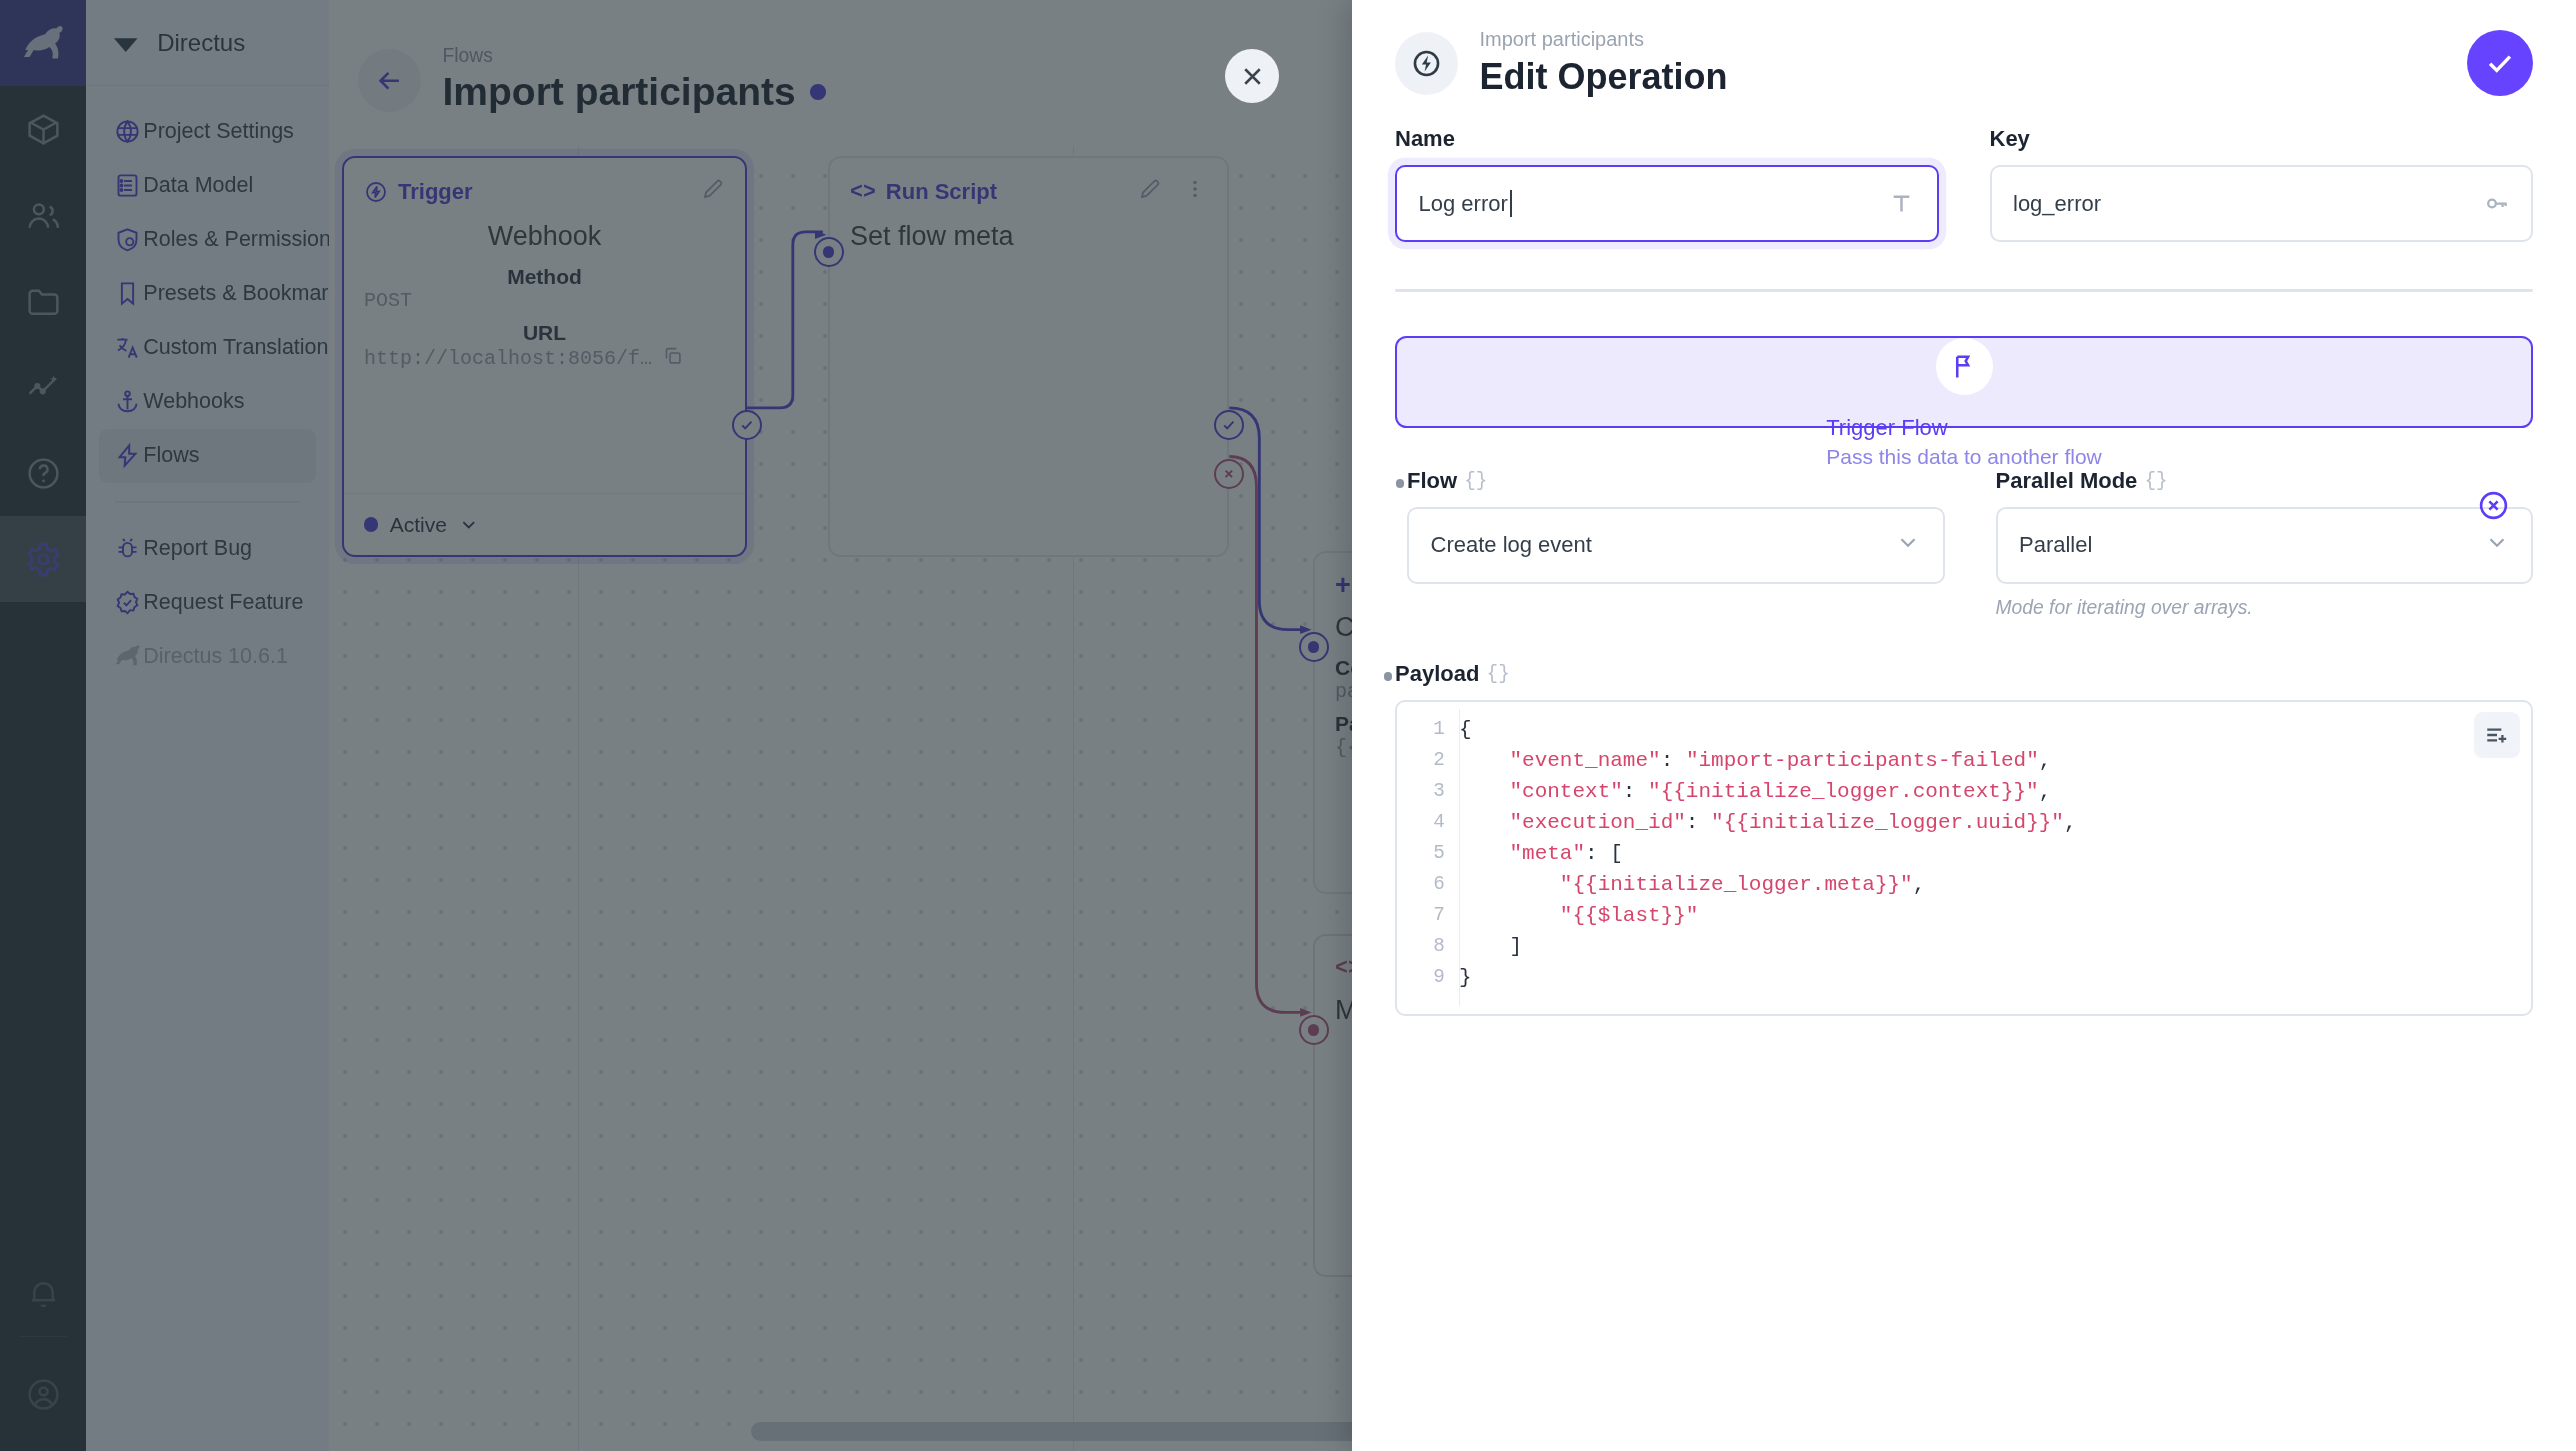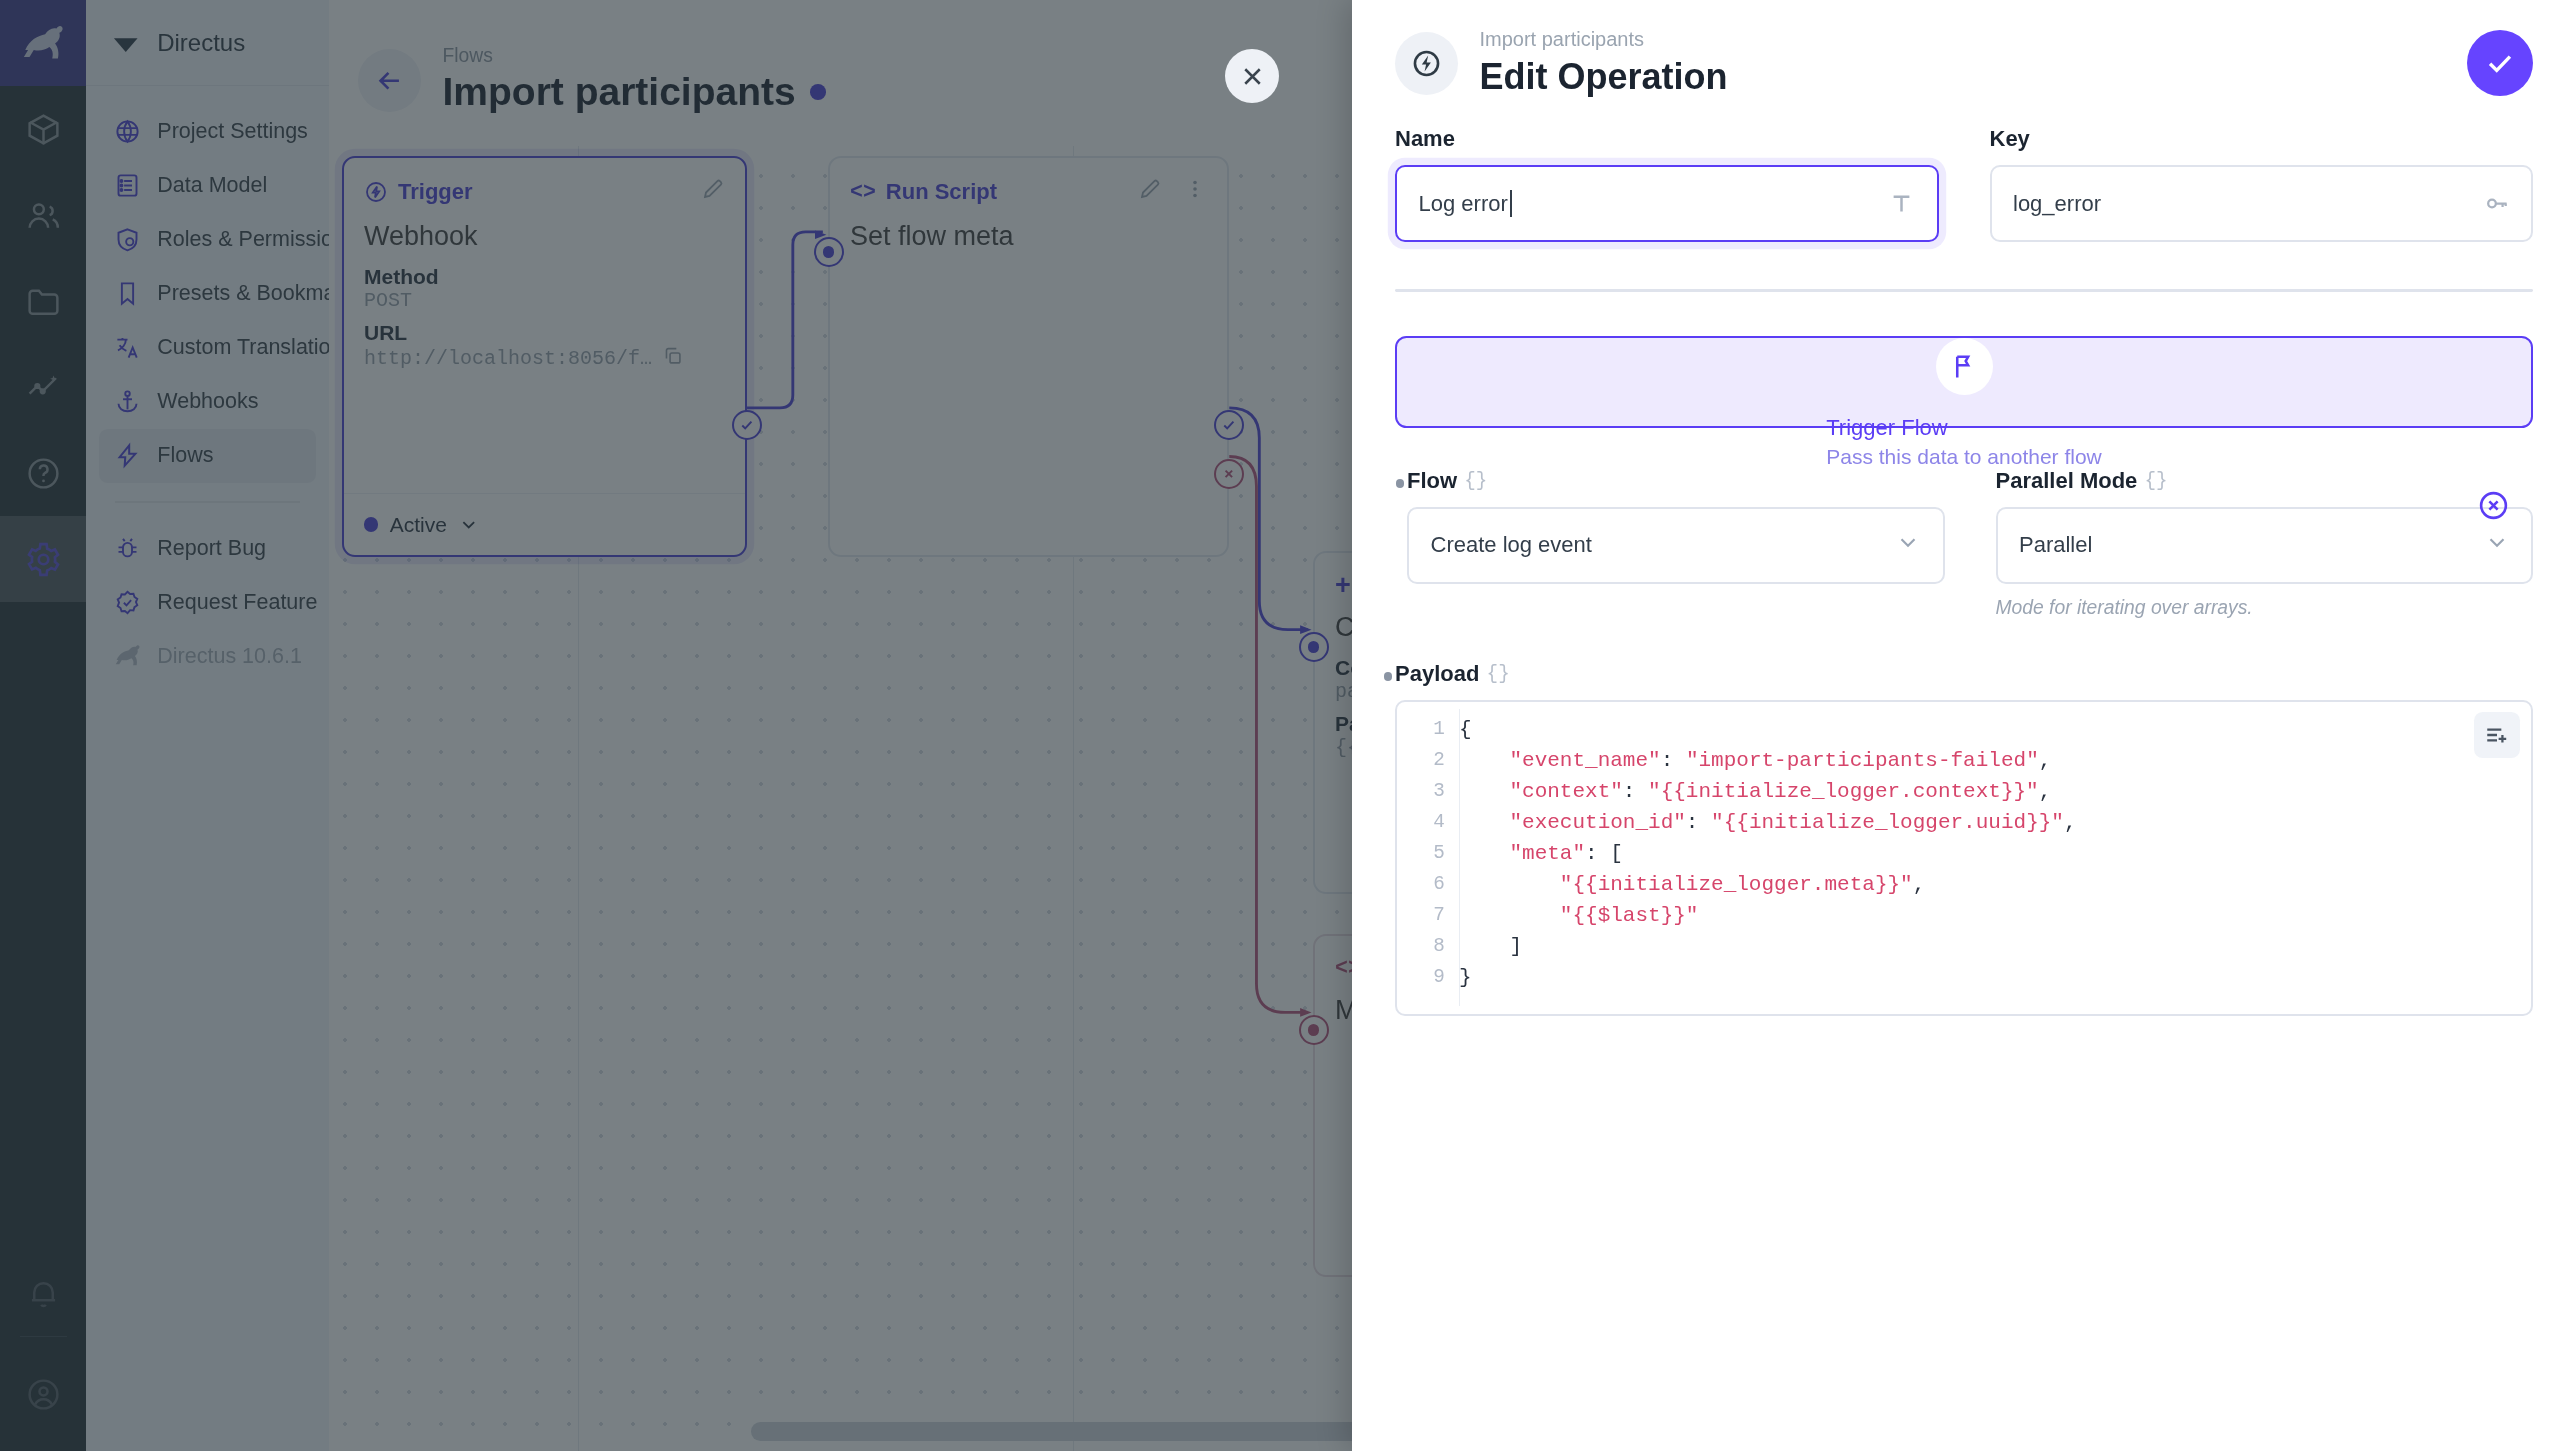--- a/index.html
+++ b/index.html
@@ -39,21 +39,21 @@
     width: 243px; flex: 0 0 243px; height: 1451px;
     background: #f0f4f9; position: relative;
   }
   .nav-header {
     height: 86px; display: flex; align-items: center; gap: 15.7px;
     padding: 0 24px; border-bottom: 1.4px solid #e0e5ec;
   }
   .nav-header-title { font-size: 24px; color: #2f3b45; font-weight: 400; }
   .nav-list { padding: 18.6px 13px 0 13px; }
   .nav-item {
-    display: flex; align-items: center; gap: 15px;
+    display: flex; align-items: center; gap: 1px;
     height: 54px; padding: 0 14.3px; border-radius: 8.6px;
     color: #37424b; font-size: 21.5px; white-space: nowrap;
   }
   .nav-item.active { background: #e2e8f0; }
   .nav-item .nav-icon { flex: 0 0 29px; display: flex; align-items: center; justify-content: center; }
   .nav-sep { height: 1.4px; background: #dfe4eb; margin: 18.6px 15.7px; }
   .nav-item.version { color: #a3adb8; }
 
   
   .canvas {
@@ -75,21 +75,21 @@
   }
   .crumb-wrap { margin-top: 13px; }
   .crumb { font-size: 19.3px; color: #8b95a1; margin-bottom: 2.9px; }
   .flow-title { font-size: 39px; font-weight: 700; color: #1b2430; display: flex; align-items: center; gap: 14.3px; }
   .flow-dot { width: 15.7px; height: 15.7px; border-radius: 50%; background: #4b3fd6; }
 
   .node {
     position: absolute; border-radius: 13px;
     background: #ffffff; border: 2.9px solid transparent;
   }
-  .node.selected { border-color: #4b3fd6; box-shadow: 0 0 0 7.2px rgba(75,63,214,.12); }
+  .node.selected { border-color: #4b3fd6; box-shadow: 0 0 0 7.2px rgba(75,63,214,.12); text-align: center; }
   .node.plain { border: 2.9px solid #e3e8ef; }
   .node-head {
     display: flex; align-items: center; gap: 10px;
     padding: 18.6px 20px 7.2px 20px; font-size: 22px; font-weight: 700; color: #4b3fd6;
   }
   .node-head .spacer { flex: 1; }
   .node-head .ic { color: #9aa5b1; }
   .node-head.red { color: #b4507a; }
   .node-body { padding: 7.2px 20px 0 20px; }
   .node-main { font-size: 27px; color: #404040; margin-bottom: 13px; }

